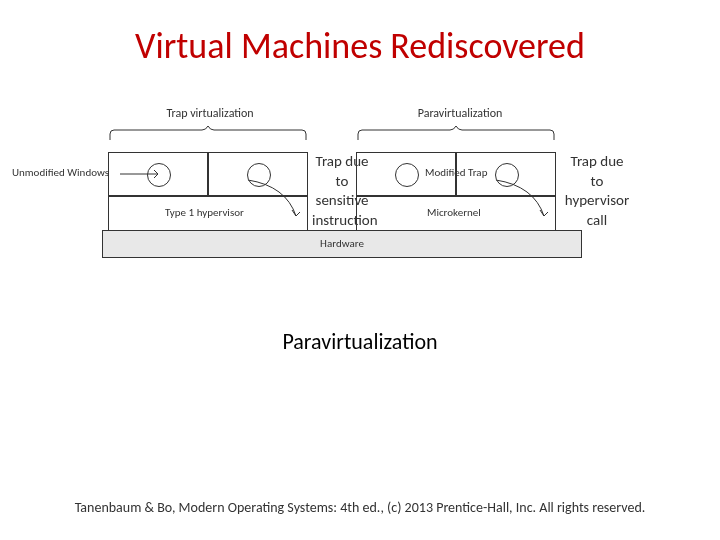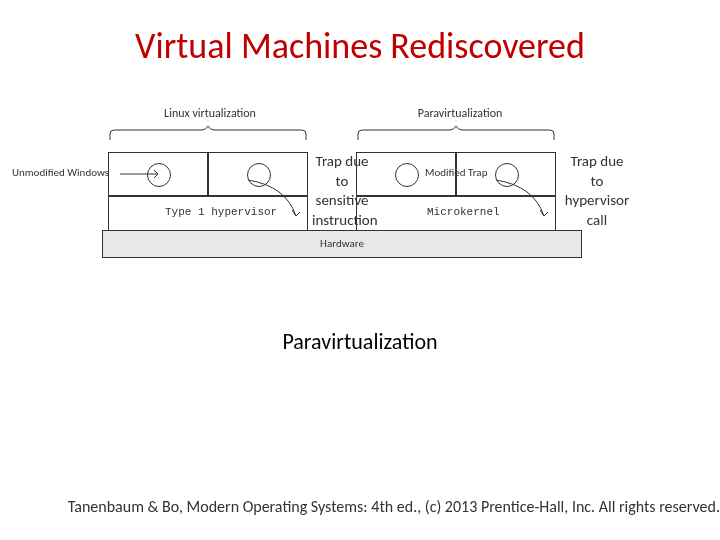--- a/index.html
+++ b/index.html
@@ -58,21 +58,20 @@
   .hv-row {
     position: absolute;
     top: 90px;
     height: 34px;
   }
   .hv-box {
     position: absolute;
     height: 49px;
     border: 1px solid #333;
     background: #fff;
-    font-family: Liberation Mono, monospace;
   }
   .hw-box {
     position: absolute;
     top: 124px;
     left: 12px;
     width: 480px;
     height: 28px;
     border: 1px solid #333;
     background: #e8e8e8;
     font-size: 11px;
@@ -108,33 +107,33 @@
     top: 328px;
     width: 100%;
     text-align: center;
     font-size: 22px;
     color: #000;
   }
   .footer {
     position: absolute;
     bottom: 24px;
     width: 100%;
-    text-align: right;
-    font-size: 16px;
+    text-align: center;
+    font-size: 14px;
     color: #333;
   }
 </style>
 </head>
 <body>
 
 <h1 class="title">Virtual Machines Rediscovered</h1>
 
 <div class="diagram">
 
-  <div class="top-label" style="left:40px; top:0; width:160px;">Linux virtualization</div>
+  <div class="top-label" style="left:40px; top:0; width:160px;">Trap virtualization</div>
   <div class="top-label" style="left:290px; top:0; width:160px;">Paravirtualization</div>
 
   <div class="bracket" style="left:18px; top:18px; width:200px;">
     <svg viewBox="0 0 200 18">
         <path d="M2 16 L2 10 Q2 6 6 6 L94 6 Q98 6 100 2 Q102 6 106 6 L194 6 Q198 6 198 10 L198 16" fill="none" stroke="#333" stroke-width="1"></path>
       </svg>
   </div>
   <div class="bracket" style="left:266px; top:18px; width:200px;">
     <svg viewBox="0 0 200 18">
         <path d="M2 16 L2 10 Q2 6 6 6 L94 6 Q98 6 100 2 Q102 6 106 6 L194 6 Q198 6 198 10 L198 16" fill="none" stroke="#333" stroke-width="1"></path>

